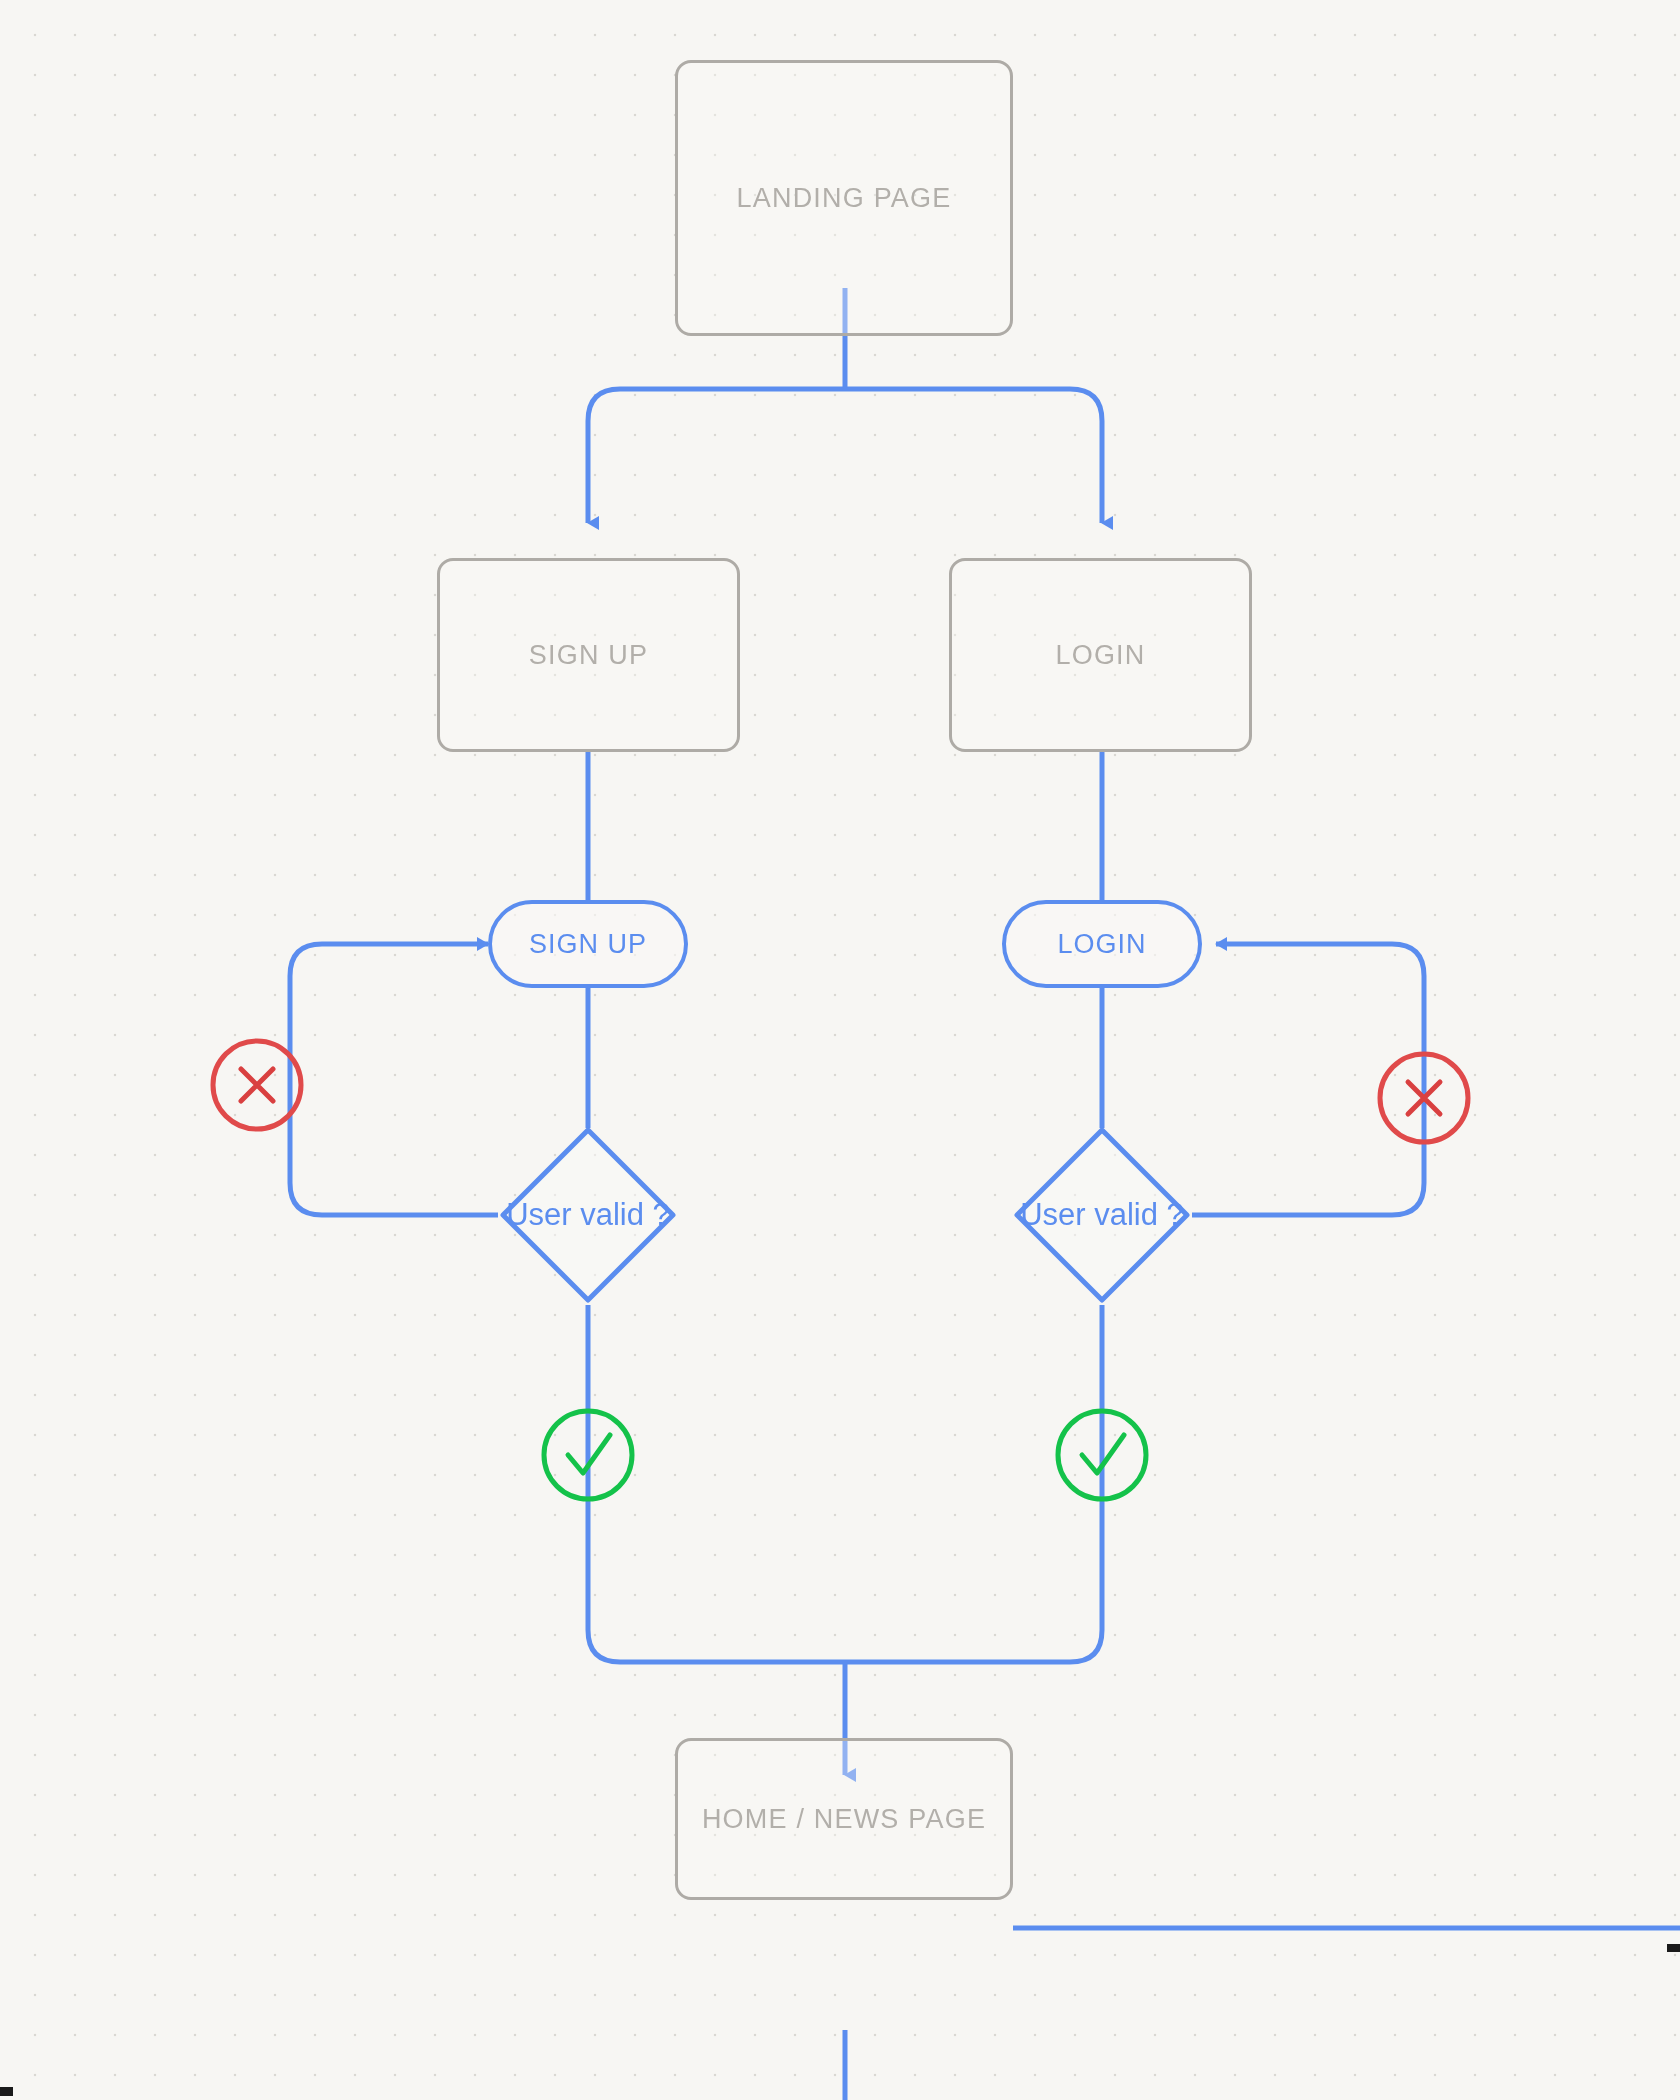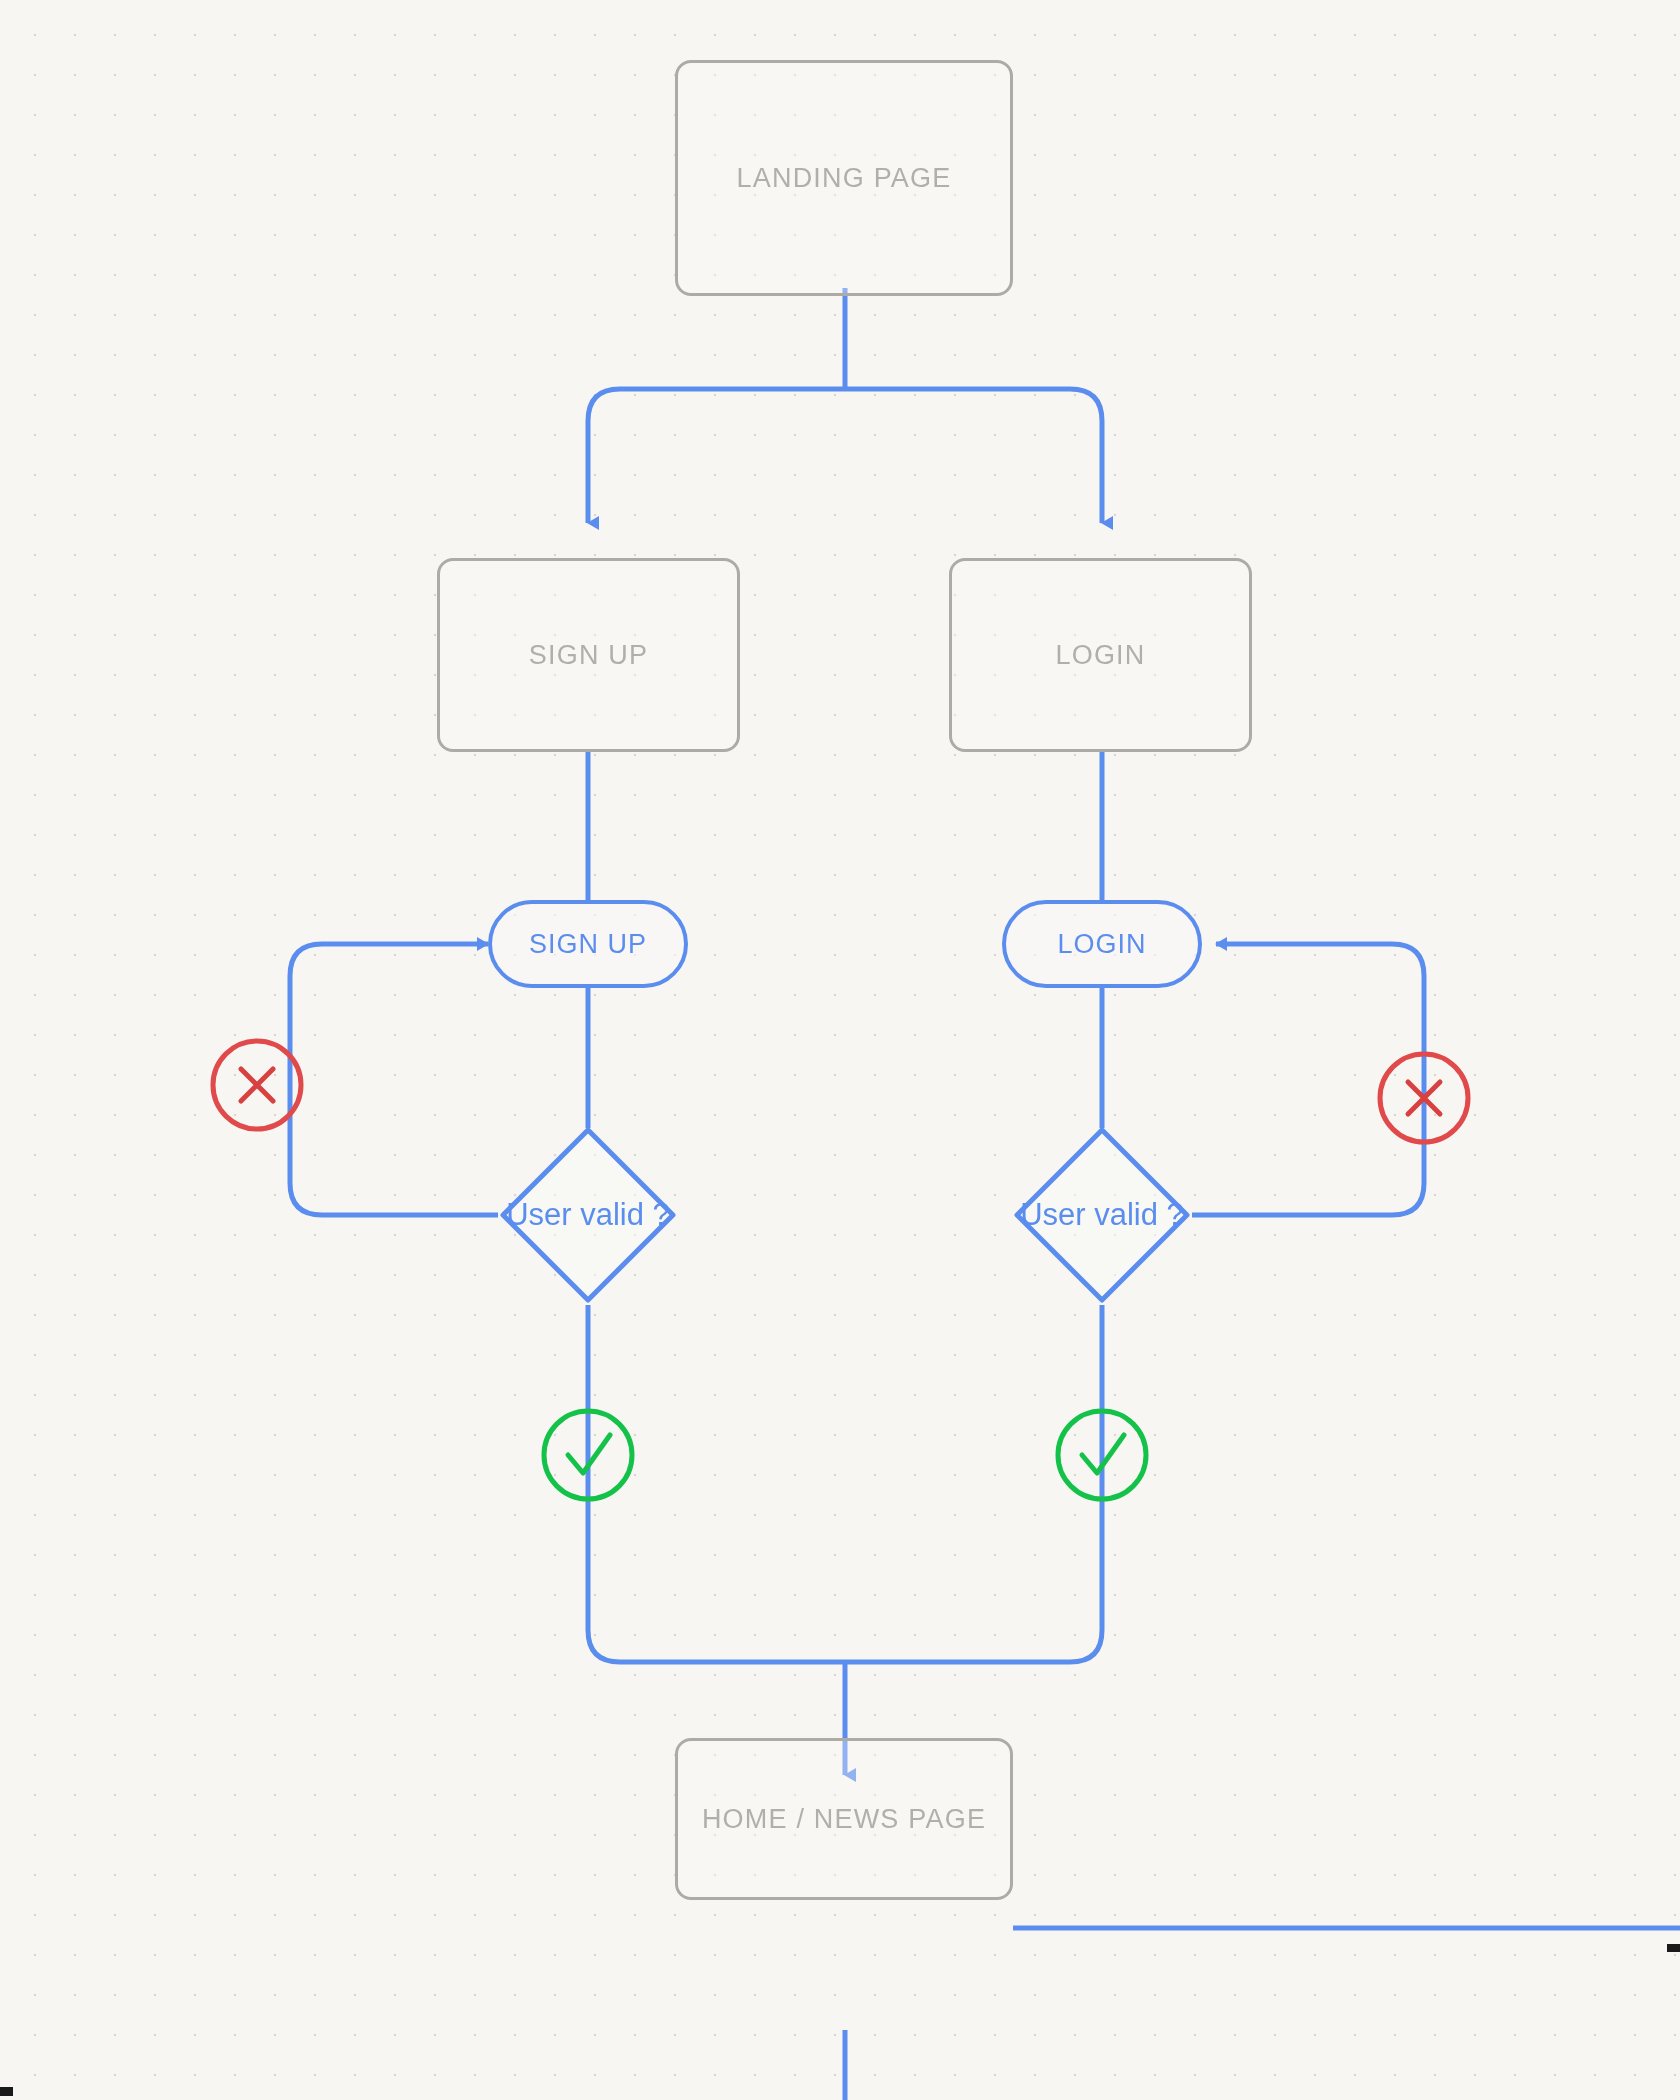--- a/index.html
+++ b/index.html
@@ -135,21 +135,21 @@
       <path d="M1102,1630 Q1102,1662 1070,1662 L845,1662"></path>
 
       <path d="M845,1662 L845,1775" marker-end="url(#arrowDown)"></path>
 
       <path d="M1013,1928 L1680,1928"></path>
 
       <path d="M845,2030 L845,2100"></path>
     </g>
   </svg>
 
-  <div class="node screen-box" style="left:675px; top:60px; width:338px; height:236px;">
+  <div class="node screen-box" style="left:675px; top:60px; width:338px; height:276px;">
     <span class="label">LANDING PAGE</span>
   </div>
 
   <div class="node screen-box" style="left:437px; top:558px; width:303px; height:194px;">
     <span class="label">SIGN UP</span>
   </div>
 
   <div class="node screen-box" style="left:949px; top:558px; width:303px; height:194px;">
     <span class="label">LOGIN</span>
   </div>

